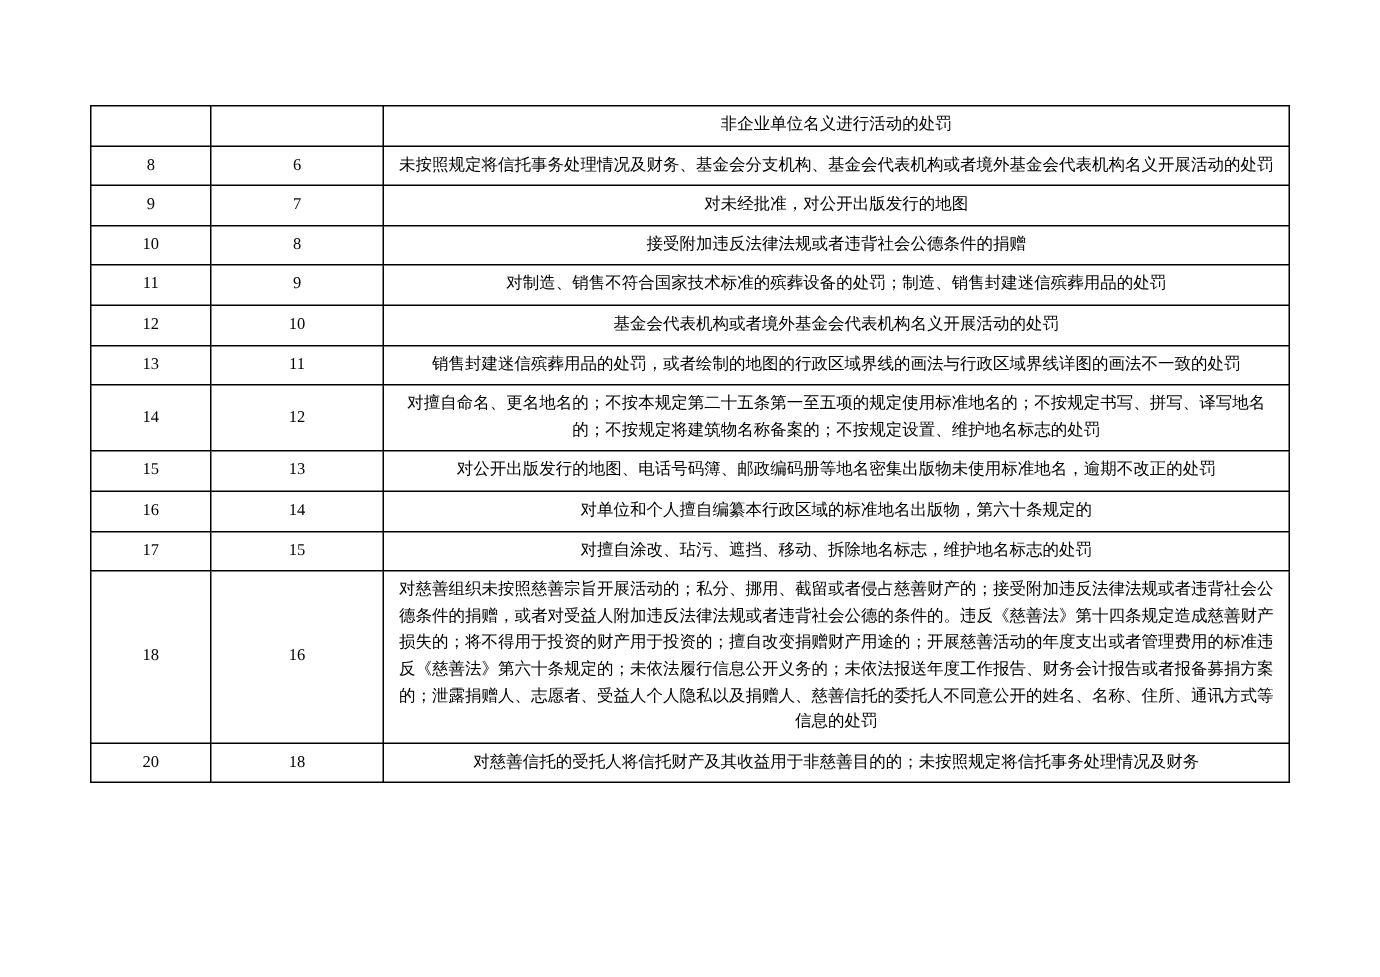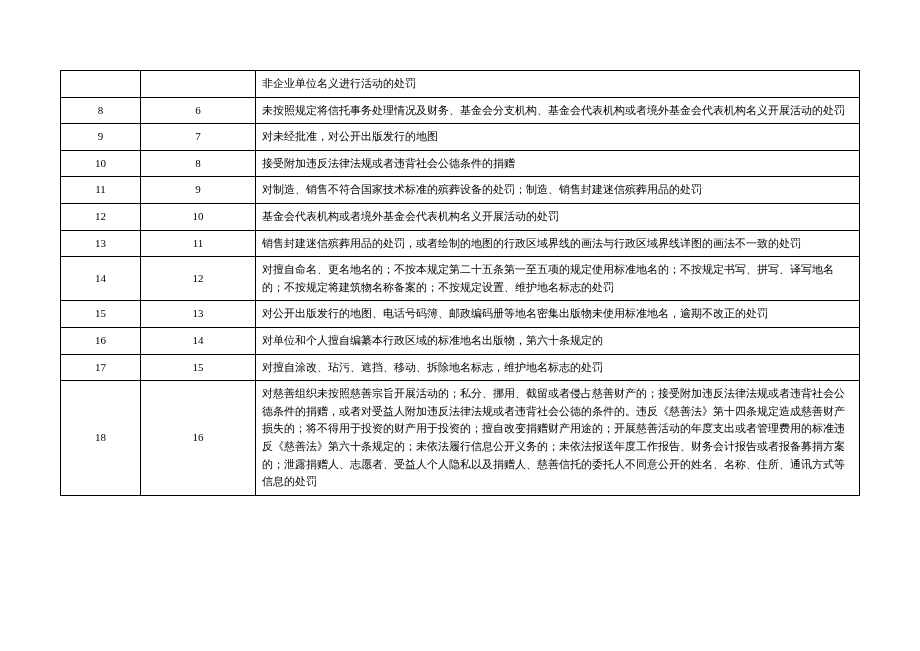--- a/index.html
+++ b/index.html
@@ -26,21 +26,21 @@
       border: 1px solid #000;
       padding: 4px 6px;
       vertical-align: middle;
       line-height: 1.6;
       font-size: 11px;
     }
     col.c1 { width: 80px; }
     col.c2 { width: 115px; }
     col.c3 { width: auto; }
     .num { text-align: center; }
-    .desc { text-align: left; }
+    .desc { text-align: center; }
   </style>
 </head>
 <body>
 
 <div class="page">
   <table>
     <colgroup>
       <col class="c1">
       <col class="c2">
       <col class="c3">
@@ -99,15 +99,20 @@
         <tr>
           <td class="num">17</td>
           <td class="num">15</td>
           <td class="desc">对擅自涂改、玷污、遮挡、移动、拆除地名标志，维护地名标志的处罚</td>
         </tr>
         <tr>
           <td class="num">18</td>
           <td class="num">16</td>
           <td class="desc">对慈善组织未按照慈善宗旨开展活动的；私分、挪用、截留或者侵占慈善财产的；接受附加违反法律法规或者违背社会公德条件的捐赠，或者对受益人附加违反法律法规或者违背社会公德的条件的。违反《慈善法》第十四条规定造成慈善财产损失的；将不得用于投资的财产用于投资的；擅自改变捐赠财产用途的；开展慈善活动的年度支出或者管理费用的标准违反《慈善法》第六十条规定的；未依法履行信息公开义务的；未依法报送年度工作报告、财务会计报告或者报备募捐方案的；泄露捐赠人、志愿者、受益人个人隐私以及捐赠人、慈善信托的委托人不同意公开的姓名、名称、住所、通讯方式等信息的处罚</td>
         </tr>
+        <tr>
+          <td class="num">20</td>
+          <td class="num">18</td>
+          <td class="desc">对慈善信托的受托人将信托财产及其收益用于非慈善目的的；未按照规定将信托事务处理情况及财务</td>
+        </tr>
       </tbody>
   </table>
 </div>
 
 </body></html>

